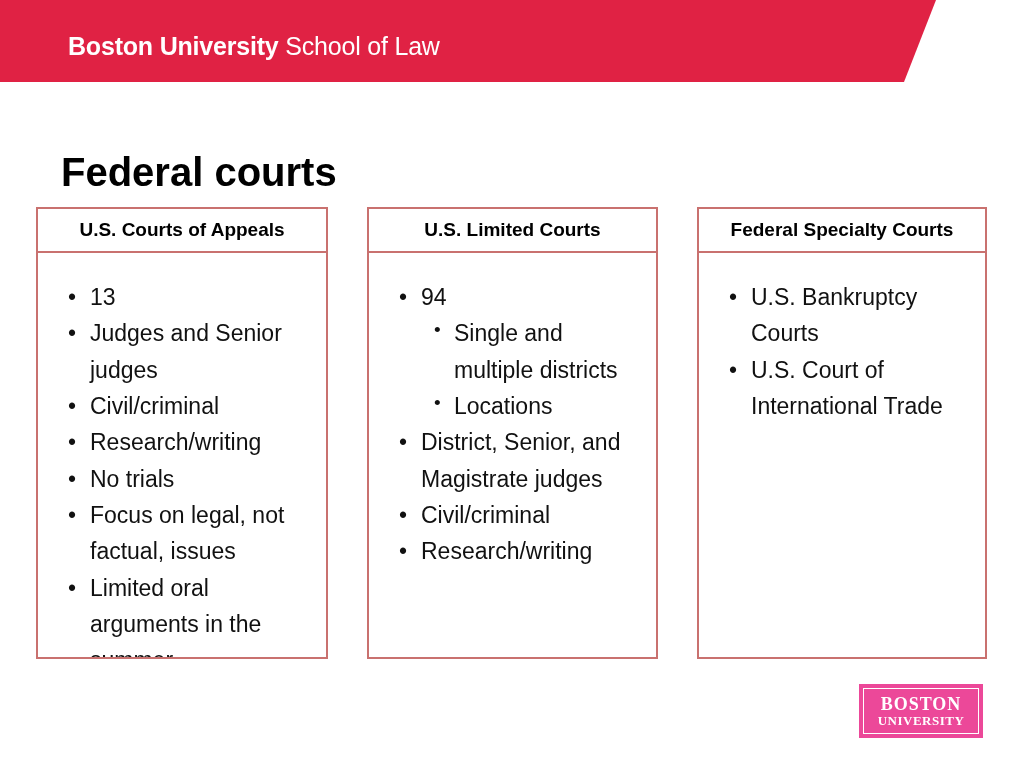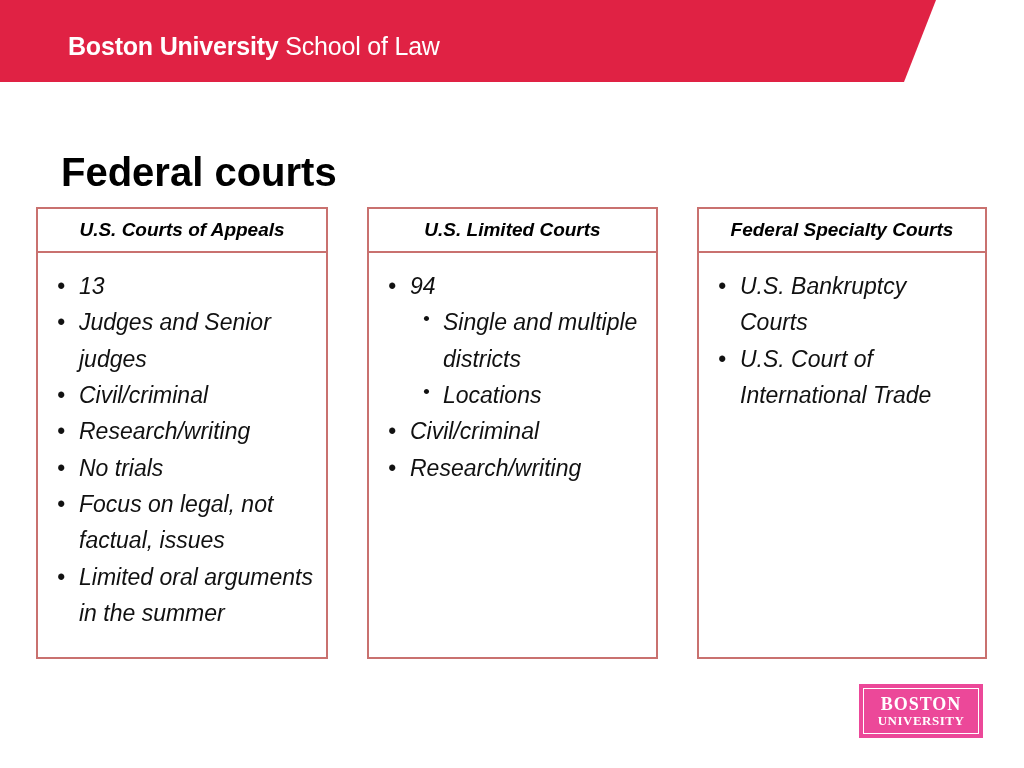--- a/index.html
+++ b/index.html
@@ -55,21 +55,20 @@
     margin-top: 12px;
   }
 
   
   .columns {
     position: absolute;
     left: 36px;
     top: 207px;
     width: 951px;
     height: 500px;
-    font-style: italic;
   }
   .col {
     position: absolute;
     top: 0;
     height: 100%;
   }
   .col-0 { left: 0px;   width: 292px; }
   .col-1 { left: 331px; width: 291px; }
   .col-2 { left: 661px; width: 290px; }
 
@@ -91,21 +90,21 @@
     height: 406px;
     border: 2px solid #C9716F;
     border-top: none;
     background: #ffffff;
     padding: 10px 6px 6px 6px;
     overflow: hidden;
   }
 
   ul.bullets {
     list-style: none;
-    margin: 5px;
+    margin: 16px;
     padding: 0;
   }
   ul.bullets li {
     position: relative;
     font-size: 23px;
     line-height: 1.58;
     color: #111111;
     padding-left: 30px;
     margin: 0;
   }
@@ -194,20 +193,21 @@
     </div>
   </div>
 
   <div class="col col-1">
     <div class="col-head">U.S. Limited Courts</div>
     <div class="col-body">
       <ul class="bullets">
         <li class="lvl1">94</li>
         <li class="lvl2">Single and multiple districts</li>
         <li class="lvl2">Locations</li>
+        <li class="lvl1">District, Senior, and Magistrate judges</li>
         <li class="lvl1">Civil/criminal</li>
         <li class="lvl1">Research/writing</li>
       </ul>
     </div>
   </div>
 
   <div class="col col-2">
     <div class="col-head">Federal Specialty Courts</div>
     <div class="col-body">
       <ul class="bullets">

